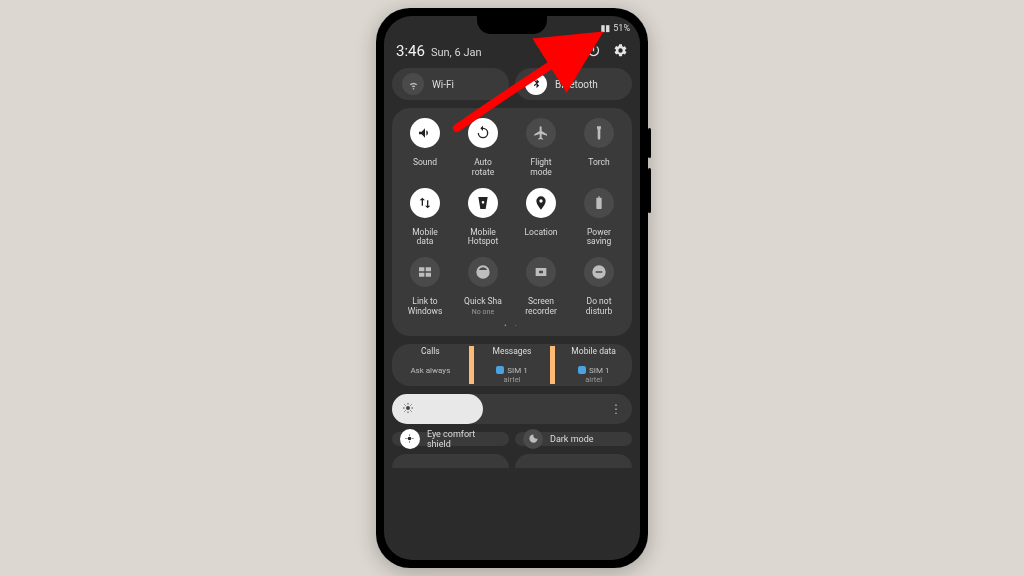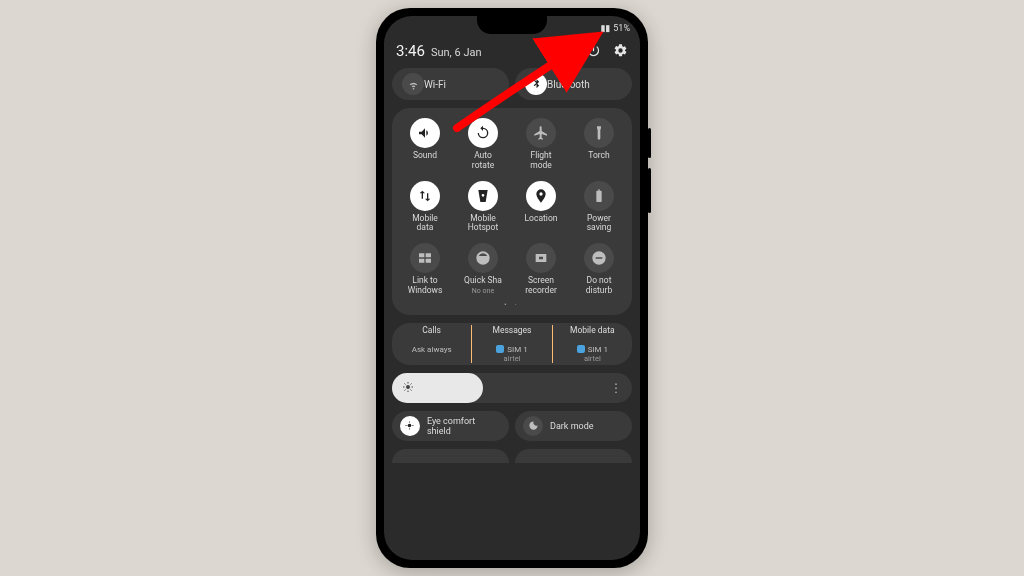--- a/index.html
+++ b/index.html
@@ -16,53 +16,53 @@
   .status-right{display:flex;gap:3px;align-items:center}
   
   .hdr{display:flex;align-items:center;justify-content:space-between;padding:6px 12px 8px}
   .hdr-left{display:flex;align-items:baseline;gap:6px}
   .time{font-size:15px;font-weight:400;color:#f2f2f2}
   .date{font-size:11px;color:#d8d8d8}
   .hdr-icons{display:flex;gap:12px;align-items:center}
   .hdr-icons svg{width:15px;height:15px;fill:#e6e6e6}
   
   .big-row{display:flex;gap:6px;padding:0 8px 8px}
-  .big-tog{flex:1;height:32px;background:#3a3a3a;border-radius:16px;display:flex;align-items:center;padding:0 10px;font-size:10px;color:#ddd}
+  .big-tog{flex:1;height:32px;background:#3a3a3a;border-radius:16px;display:flex;align-items:center;gap:8px;padding:0 10px;font-size:10px;color:#ddd}
   .circ{width:22px;height:22px;border-radius:50%;display:flex;align-items:center;justify-content:center}
   .circ svg{width:13px;height:13px}
   .circ.off{background:#4a4a4a}
   .circ.off svg{fill:#bdbdbd}
   .circ.on{background:#fff}
   .circ.on svg{fill:#222}
   
   .panel{margin:0 8px 8px;background:#3a3a3a;border-radius:18px;padding:10px 4px 6px}
   .grid{display:grid;grid-template-columns:repeat(4,1fr);row-gap:10px}
-  .tile{display:flex;flex-direction:column;align-items:center;gap:3px}
+  .tile{display:flex;flex-direction:column;align-items:center;gap:10px}
   .tile .circ{width:30px;height:30px}
   .tile .circ svg{width:16px;height:16px}
   .tlabel{font-size:8.5px;color:#d8d8d8;text-align:center;line-height:1.15;min-height:18px}
   .tsub{font-size:7px;color:#9a9a9a;line-height:1}
   .dots{text-align:center;color:#9a9a9a;font-size:8px;padding-top:4px;letter-spacing:3px}
   
   .sim-panel{margin:0 8px 8px;background:#3a3a3a;border-radius:18px;padding:2px 0;display:flex}
   .sim-col{flex:1;text-align:center;padding:0 4px}
-  .sim-col+.sim-col{border-left:1px solid #fdba74}
+  .sim-col+.sim-col{border-left:5px solid #fdba74}
   .sim-title{font-size:8.5px;color:#ddd}
   .sim-val{font-size:8px;color:#bdbdbd;margin-top:10px;display:flex;align-items:center;justify-content:center;gap:3px}
   .sim-chip{width:8px;height:8px;background:#4aa3df;border-radius:2px;display:inline-block}
   .sim-car{font-size:7.5px;color:#9a9a9a}
   
   .bright{margin:0 8px 8px;height:30px;background:#3a3a3a;border-radius:15px;position:relative;display:flex;align-items:center}
   .bright-fill{position:absolute;left:0;top:0;bottom:0;width:38%;background:#e8e8e8;border-radius:15px}
   .bright-icon{position:relative;z-index:1;margin-left:10px}
   .bright-icon svg{width:12px;height:12px;fill:#444}
   .bright-more{position:absolute;right:10px;color:#bbb;font-size:12px;line-height:0}
   
   .extras{display:flex;gap:6px;padding:0 8px 8px}
-  .ex{flex:1;height:30px;background:#3a3a3a;border-radius:15px;display:flex;align-items:center;gap:7px;padding:0 8px;font-size:9px;color:#ddd}
+  .ex{flex:1;height:14px;background:#3a3a3a;border-radius:15px;display:flex;align-items:center;gap:7px;padding:0 8px;font-size:9px;color:#ddd}
   .ex .circ{width:20px;height:20px}
   .ex .circ svg{width:11px;height:11px}
   
   .peek{display:flex;gap:6px;padding:0 8px}
   .peek>div{flex:1;height:14px;background:#3a3a3a;border-radius:14px 14px 0 0}
   
   .arrow{position:absolute;z-index:20;pointer-events:none}
 </style>
 </head>
 <body>

